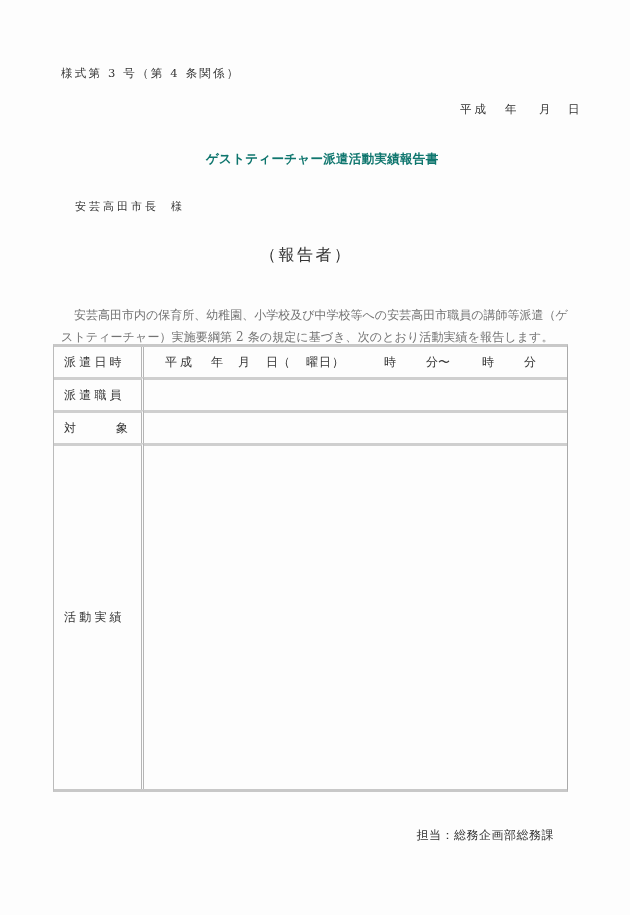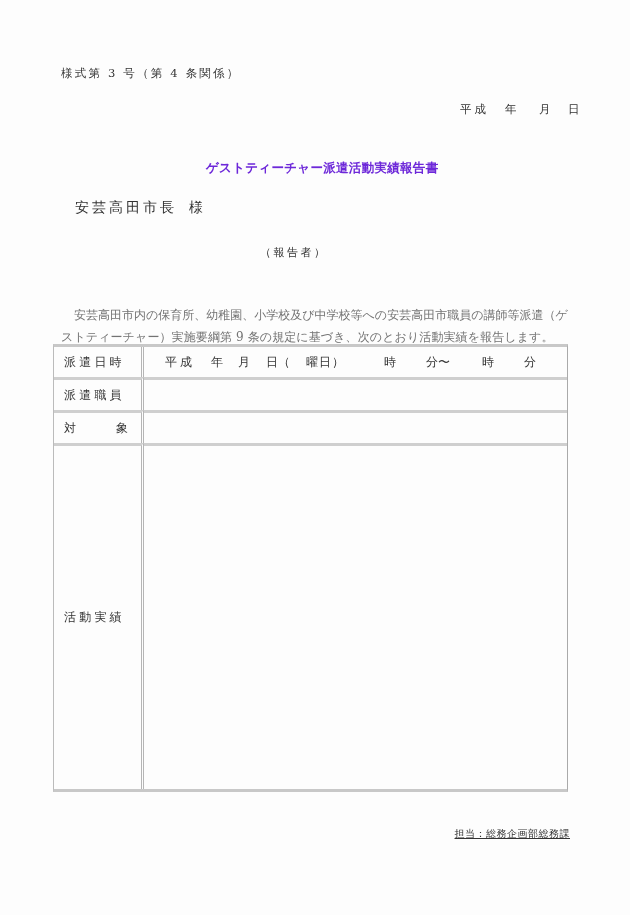--- a/index.html
+++ b/index.html
@@ -21,35 +21,35 @@
       font-size: 11.5px;
       letter-spacing: 2.2px;
     }
     .date-line {
       left: 460px; top: 102px;
       font-size: 11.5px;
       display: flex;
     }
     .date-line span { display: inline-block; }
     .title {
-      left: 206px; top: 160px;
+      left: 206px; top: 151px;
       font-family: "DejaVu Sans", "Liberation Sans", sans-serif;
       font-size: 12.5px;
       font-weight: bold;
-      color: #6d28d9;
+      color: #0f766e;
       letter-spacing: 0.3px;
     }
     .addressee {
       left: 75px; top: 199px;
-      font-size: 14px;
+      font-size: 11px;
       letter-spacing: 3px;
     }
     .reporter {
       left: 260px; top: 245px;
-      font-size: 11px;
+      font-size: 16px;
       letter-spacing: 2.5px;
     }
     .body-text {
       left: 61px; top: 304px;
       width: 510px;
       font-size: 12px;
       line-height: 22px;
       white-space: normal;
       color: #737373;
     }
@@ -96,24 +96,23 @@
       letter-spacing: 0;
     }
     .datetime {
       display: flex;
       align-items: center;
       white-space: nowrap;
     }
     .datetime span { display: inline-block; }
 
     .footer {
-      right: 60px; top: 827px;
-      font-size: 10px;
+      right: 76px; top: 827px;
+      font-size: 12px;
       letter-spacing: 0.5px;
-      text-decoration: underline;
     }
   </style>
 </head>
 <body>
 
 <div class="abs form-no">様式第 3 号（第 4 条関係）</div>
 
 <div class="abs date-line">
   <span style="width:45px;letter-spacing:3px;">平成</span>
   <span style="width:34px;">年</span>
@@ -124,21 +123,21 @@
 <div class="abs title">ゲストティーチャー派遣活動実績報告書</div>
 
 <div class="abs addressee">
   <span>安芸高田市長</span><span style="display:inline-block;width:12px;"></span><span>様</span>
 </div>
 
 <div class="abs reporter">（報告者）</div>
 
 <div class="abs body-text">
   <span class="line line1">安芸高田市内の保育所、幼稚園、小学校及び中学校等への安芸高田市職員の講師等派遣（ゲ</span>
-  <span class="line line2">ストティーチャー）実施要綱第 9 条の規定に基づき、次のとおり活動実績を報告します。</span>
+  <span class="line line2">ストティーチャー）実施要綱第 2 条の規定に基づき、次のとおり活動実績を報告します。</span>
 </div>
 
 <table class="report">
   <tbody>
       <tr class="r-short">
     <td class="label">派遣日時</td>
     <td class="value">
       <div class="datetime">
         <span style="width:46px;letter-spacing:3px;">平成</span>
         <span style="width:27px;">年</span>

